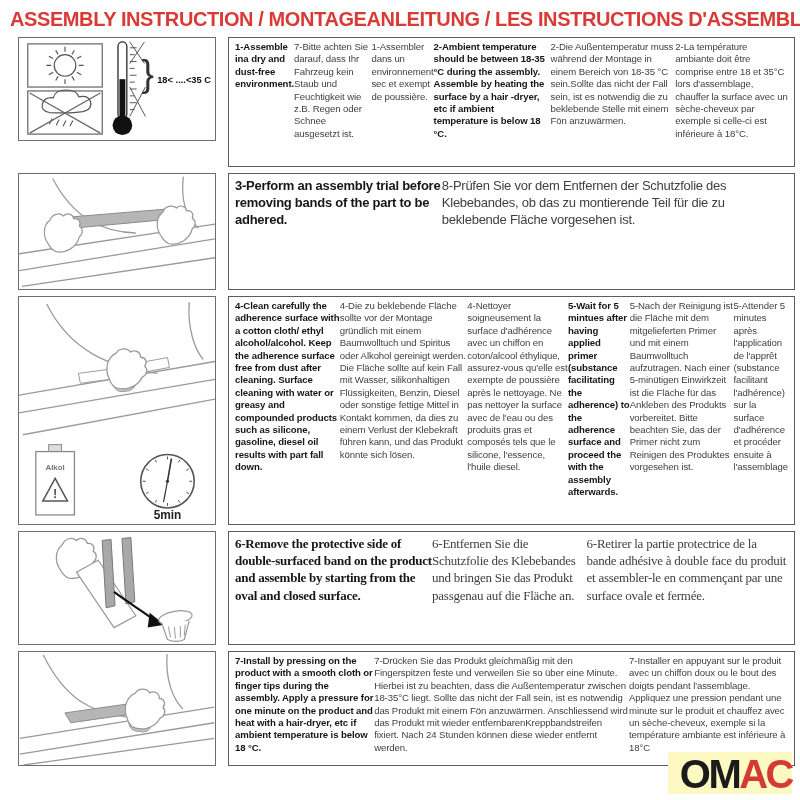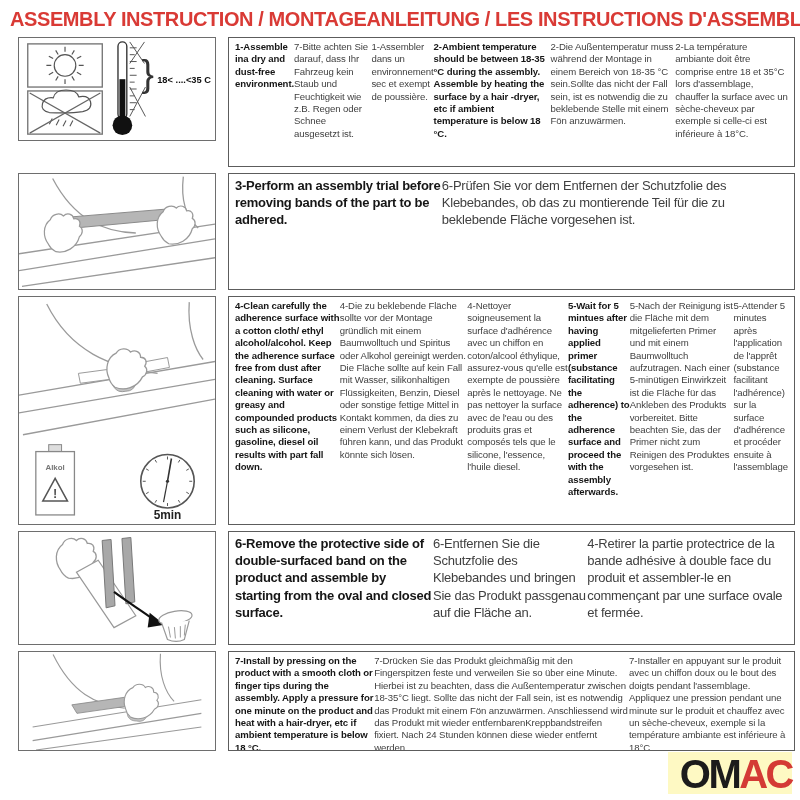--- a/index.html
+++ b/index.html
@@ -15,22 +15,22 @@
   .textbox p{margin:0;color:#3f3f3f;}
   .textbox p.b{color:#161616;font-weight:bold;}
   .gap{height:10px;flex:0 0 auto;}
   .txt-sm p{font-size:9.6px;line-height:12.4px;letter-spacing:-0.1px;}
   .txt-md p{font-size:13px;line-height:17.2px;letter-spacing:-0.25px;}
   .vcenter{justify-content:center;}
   .r1{height:130px;}
   .r1 .iconbox{height:104px;align-self:flex-start;}
   .r2{height:117px;}
   .r3{height:229px;}
-  .r4{height:114px;}
-  .r5{height:100px;}
+  .r4{height:114px;font-family:Liberation Serif, serif;}
+  .r5{height:115px;}
   .iconbox svg{display:block;width:100%;height:100%;}
   .logo{position:absolute;right:8px;bottom:6px;background:#fef9c3;padding:2px 0 0 12px;
         font-weight:bold;font-size:40px;line-height:40px;letter-spacing:-2.5px;}
   .logo .lb{color:#1b1b1b;}
   .logo .lr{color:#d43a35;}
   .defs-hidden{position:absolute;width:0;height:0;overflow:hidden;}
 </style>
 </head>
 <body>
 
@@ -95,21 +95,21 @@
             <path d="M166,0 C163,26 170,42 181,52"></path>
             <path d="M0,78 L198,48 M0,95 L198,63 M3,111 L198,82"></path>
           </g>
           <polygon points="50,41 147,33 153,43 56,52" fill="#b6b6b6" stroke="#8a8a8a" stroke-width="1"></polygon>
           <use href="#hand" transform="translate(24,36) scale(0.95)" fill="#fff" stroke="#9a9a9a" stroke-width="1.3"></use>
           <use href="#hand" transform="translate(138,28) scale(0.95)" fill="#fff" stroke="#9a9a9a" stroke-width="1.3"></use>
         </svg>
       </div>
       <div class="textbox txt-md vcenter">
         <p class="b">3-Perform an assembly trial before removing bands of the part to be adhered.</p>
-        <p>6-Prüfen Sie vor dem Entfernen der Schutzfolie des Klebebandes, ob das zu montierende Teil für die zu beklebende Fläche vorgesehen ist.</p>
+        <p>8-Prüfen Sie vor dem Entfernen der Schutzfolie des Klebebandes, ob das zu montierende Teil für die zu beklebende Fläche vorgesehen ist.</p>
       </div>
     </div>
 
     <div class="row r3">
       <div class="iconbox">
         <svg viewBox="0 0 198 223">
           <g stroke="#9a9a9a" stroke-width="1.3" fill="none">
             <path d="M28,4 C52,52 92,68 140,74"></path>
             <path d="M172,2 C170,30 178,50 186,60"></path>
             <path d="M0,96 L198,62 M0,114 L198,80 M4,136 L198,100"></path>
@@ -160,21 +160,21 @@
           <g fill="#fff" stroke="#999" stroke-width="1.2">
             <ellipse cx="158" cy="84" rx="17" ry="6.5" transform="rotate(-10 158 84)"></ellipse>
             <path d="M144,89 L150,106 Q159,110 167,106 L172,87"></path>
             <path d="M151,93 L153,104 M157,93.5 L158,105 M163,92.5 L163,104 M168,91 L167,102" stroke-width="1"></path>
           </g>
         </svg>
       </div>
       <div class="textbox txt-md vcenter">
         <p class="b">6-Remove the protective side of double-surfaced band on the product and assemble by starting from the oval and closed surface.</p>
         <p>6-Entfernen Sie die Schutzfolie des Klebebandes und bringen Sie das Produkt passgenau auf die Fläche an.</p>
-        <p>4-Retirer la partie protectrice de la bande adhésive à double face du produit et assembler-le en commençant par une surface ovale et fermée.</p>
+        <p>6-Retirer la partie protectrice de la bande adhésive à double face du produit et assembler-le en commençant par une surface ovale et fermée.</p>
       </div>
     </div>
 
     <div class="row r5">
       <div class="iconbox">
         <svg viewBox="0 0 198 115">
           <g stroke="#9a9a9a" stroke-width="1.3" fill="none">
             <path d="M24,3 C46,48 74,62 108,66"></path>
             <path d="M150,2 C148,28 156,48 166,58"></path>
             <path d="M0,88 L198,56 M0,104 L198,72 M4,115 L198,88"></path>

